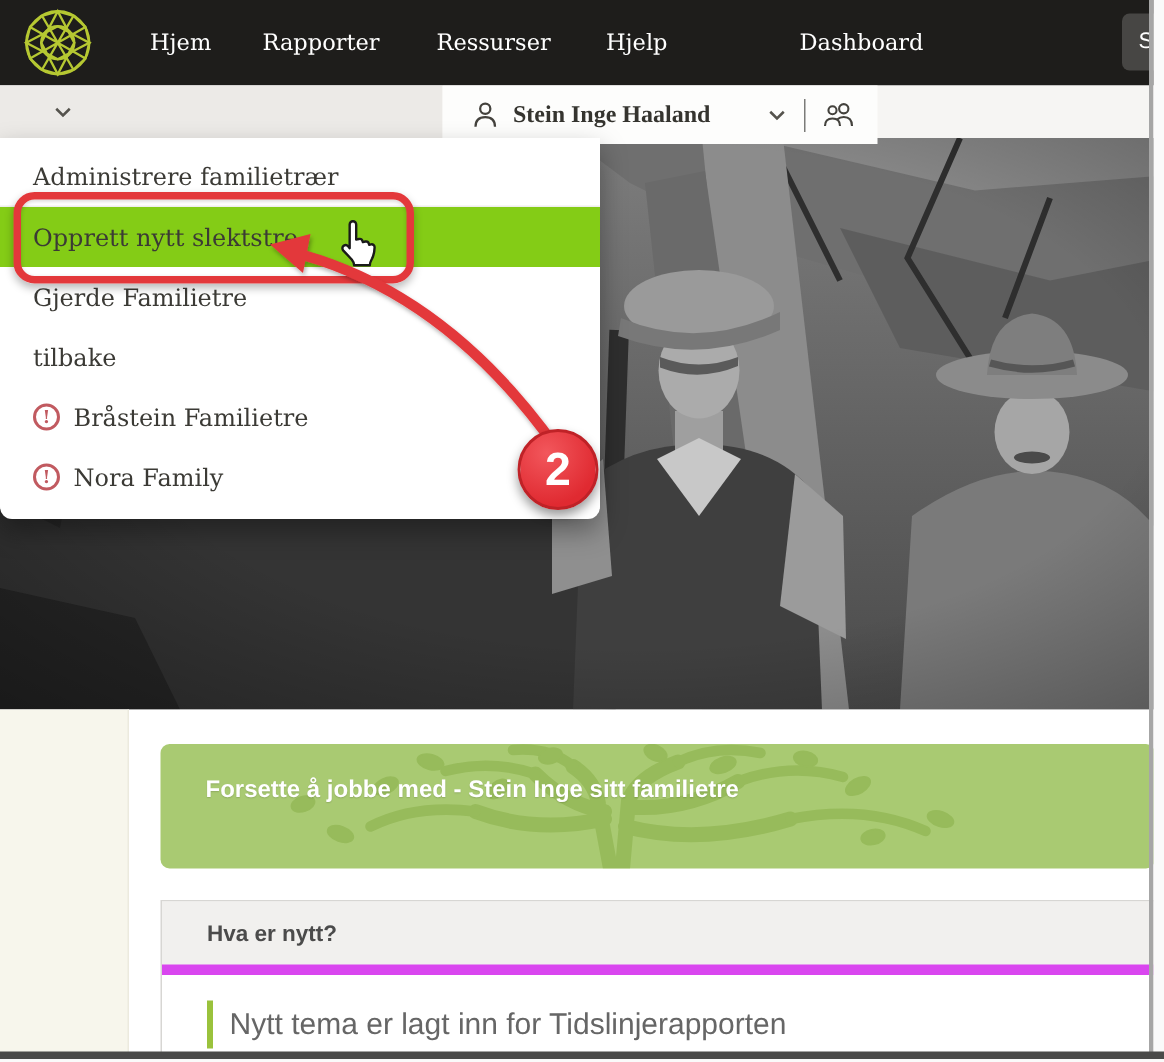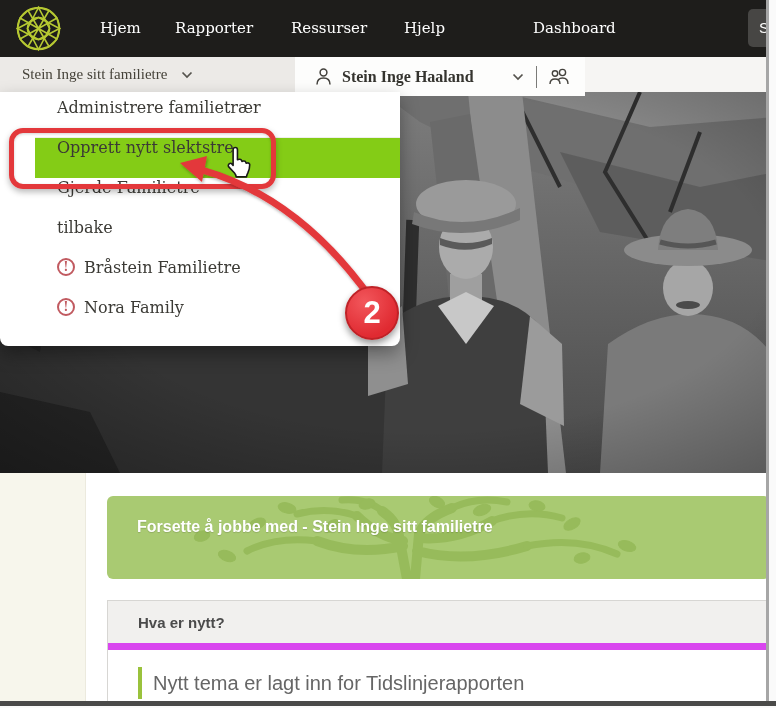--- a/index.html
+++ b/index.html
@@ -44,22 +44,22 @@
     color:#fff; font-size:27px; letter-spacing:.5px; text-shadow:0 1px 3px rgba(0,0,0,.45); }
   .hero-date { position:absolute; left:330px; top:430px; width:470px; text-align:center;
     color:#8e8e8e; font-size:15px; font-weight:bold; text-shadow:0 1px 1px rgba(0,0,0,.4); }
   
   .dropdown {
     position:absolute; left:0; top:92px; width:400px; background:#fff;
     border-radius:0 0 8px 8px; box-shadow:0 8px 18px rgba(0,0,0,.35);
     padding-top:6px; padding-bottom:8px;
   }
   .drow {
-    height:40px; display:flex; align-items:flex-start; padding:0 22px;
-    font-family:"DejaVu Serif", serif; font-size:16px; color:#3b3a35; cursor:pointer; white-space:nowrap;margin-left:35px;
+    height:40px; display:flex; align-items:center; padding:0 22px;
+    font-family:"DejaVu Serif", serif; font-size:16px; color:#3b3a35; cursor:pointer; white-space:nowrap;
   }
   .drow.first { border-bottom:1px solid #efeeec; }
   .drow.hl { background:#84cc16; }
   .alert-ic {
     width:18px; height:18px; border:2px solid #c15a60; border-radius:50%;
     color:#c15a60; font-size:12px; font-weight:bold; font-family:"DejaVu Serif", serif;
     display:flex; align-items:center; justify-content:center; margin-right:9px; flex:0 0 auto;
   }
   
   .anno-box {
@@ -174,21 +174,20 @@
     <span class="navitem" style="left:100px">Hjem</span>
     <span class="navitem" style="left:175px">Rapporter</span>
     <span class="navitem" style="left:291px">Ressurser</span>
     <span class="navitem" style="left:404px">Hjelp</span>
     <span class="navitem" style="left:533px">Dashboard</span>
     <div class="sbtn">S</div>
   </div>
 
   <div class="treebar">
     <div class="treebar-left">
-      <span>Stein Inge sitt familietre</span>
       <svg class="chev chevsvg" width="12" height="8" viewBox="0 0 12 8">
         <path d="M1.5 1.5 L6 6 L10.5 1.5" stroke="#55534d" stroke-width="1.7" fill="none"></path>
       </svg>
     </div>
     <div class="person-tab">
       <svg width="19" height="20" viewBox="0 0 19 20" style="margin-left:19px">
         <circle cx="9.5" cy="5.5" r="3.4" stroke="#44423d" stroke-width="1.5" fill="none"></circle>
         <path d="M3,17.5 Q3,11 9.5,11 Q16,11 16,17.5" stroke="#44423d" stroke-width="1.5" fill="none"></path>
       </svg>
       <span class="plabel">Stein Inge Haaland</span>

